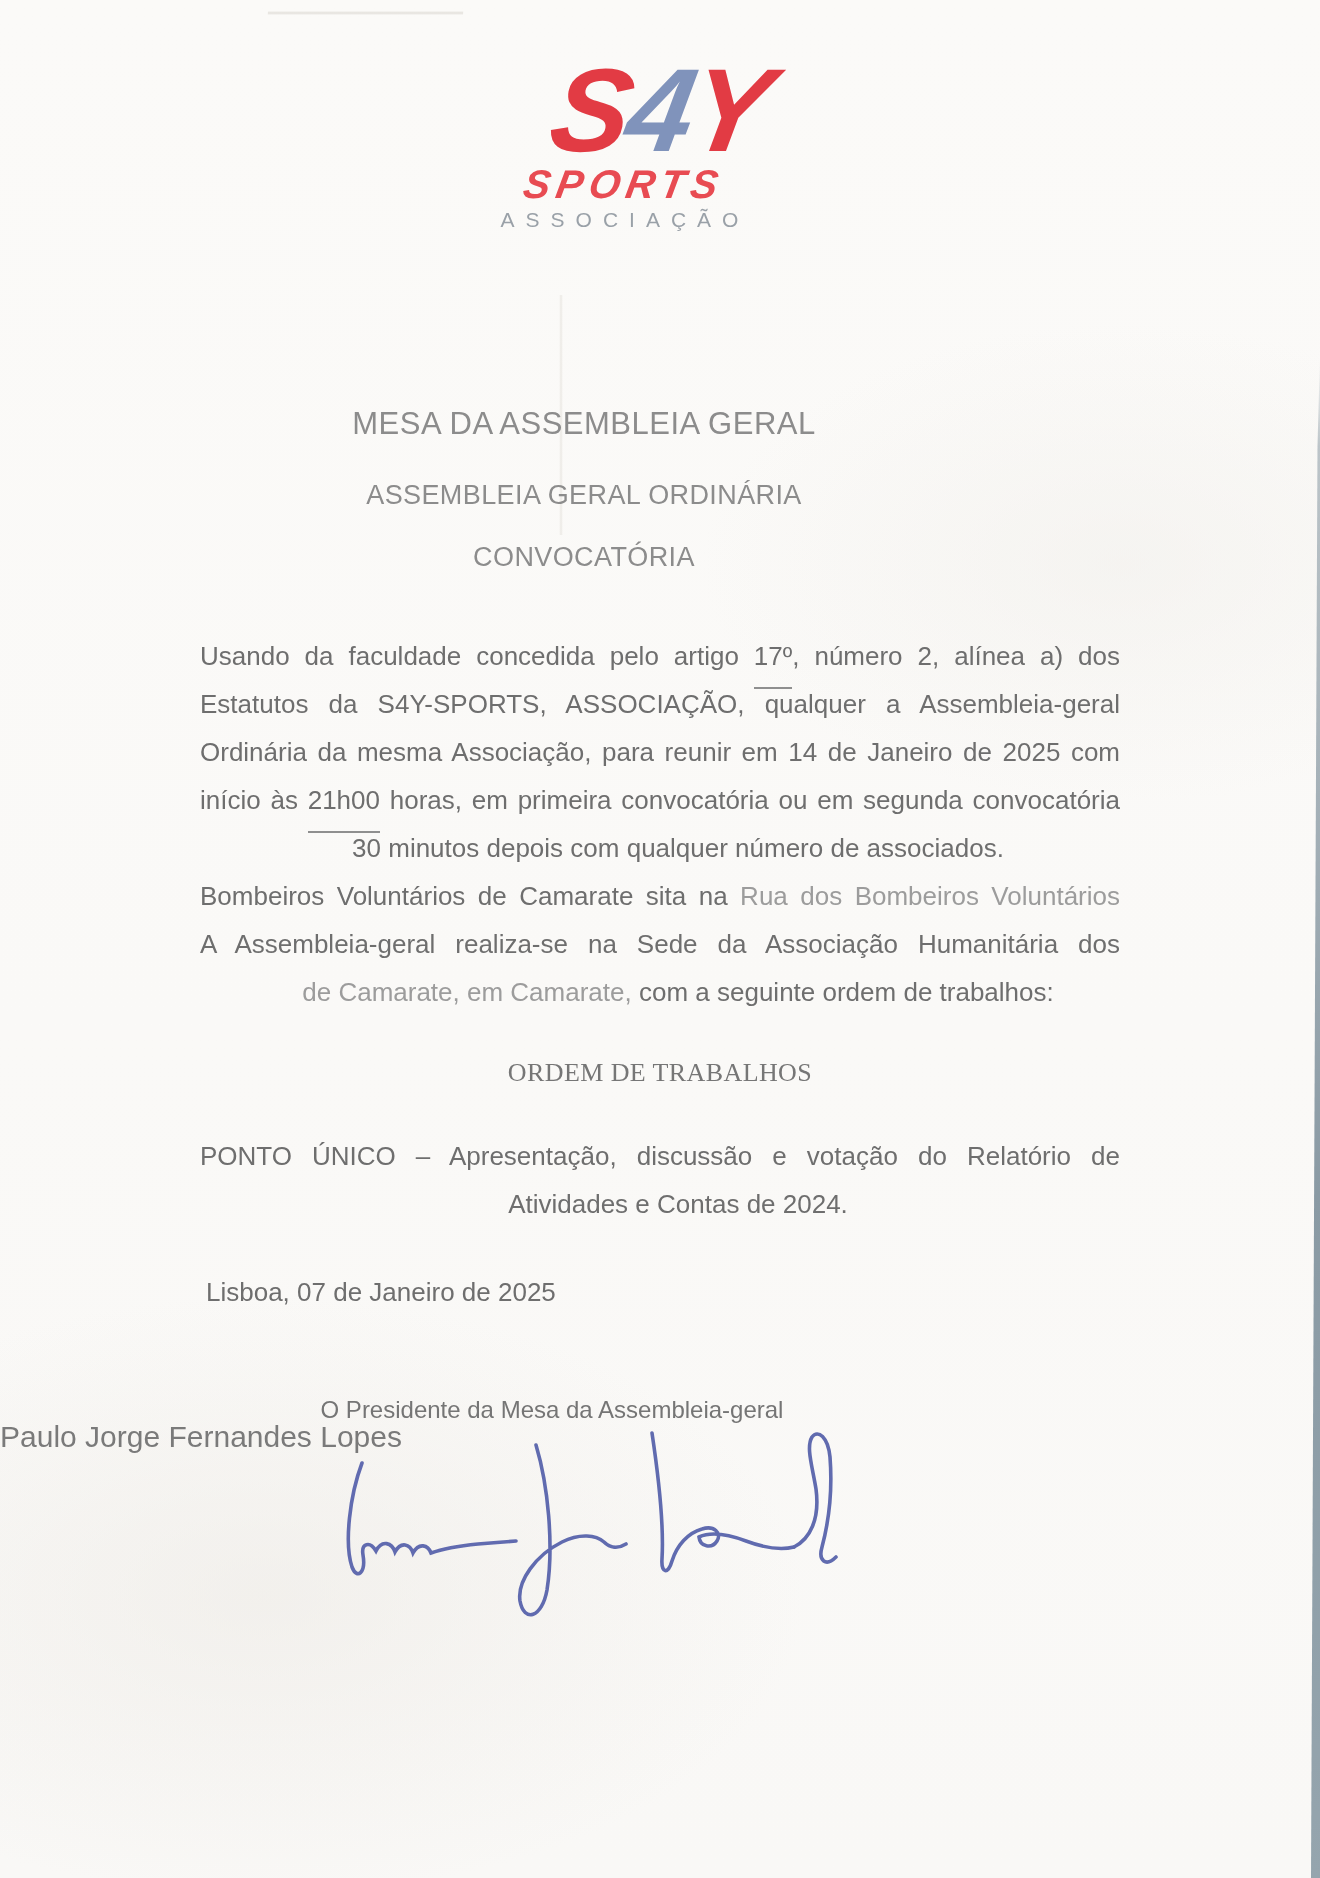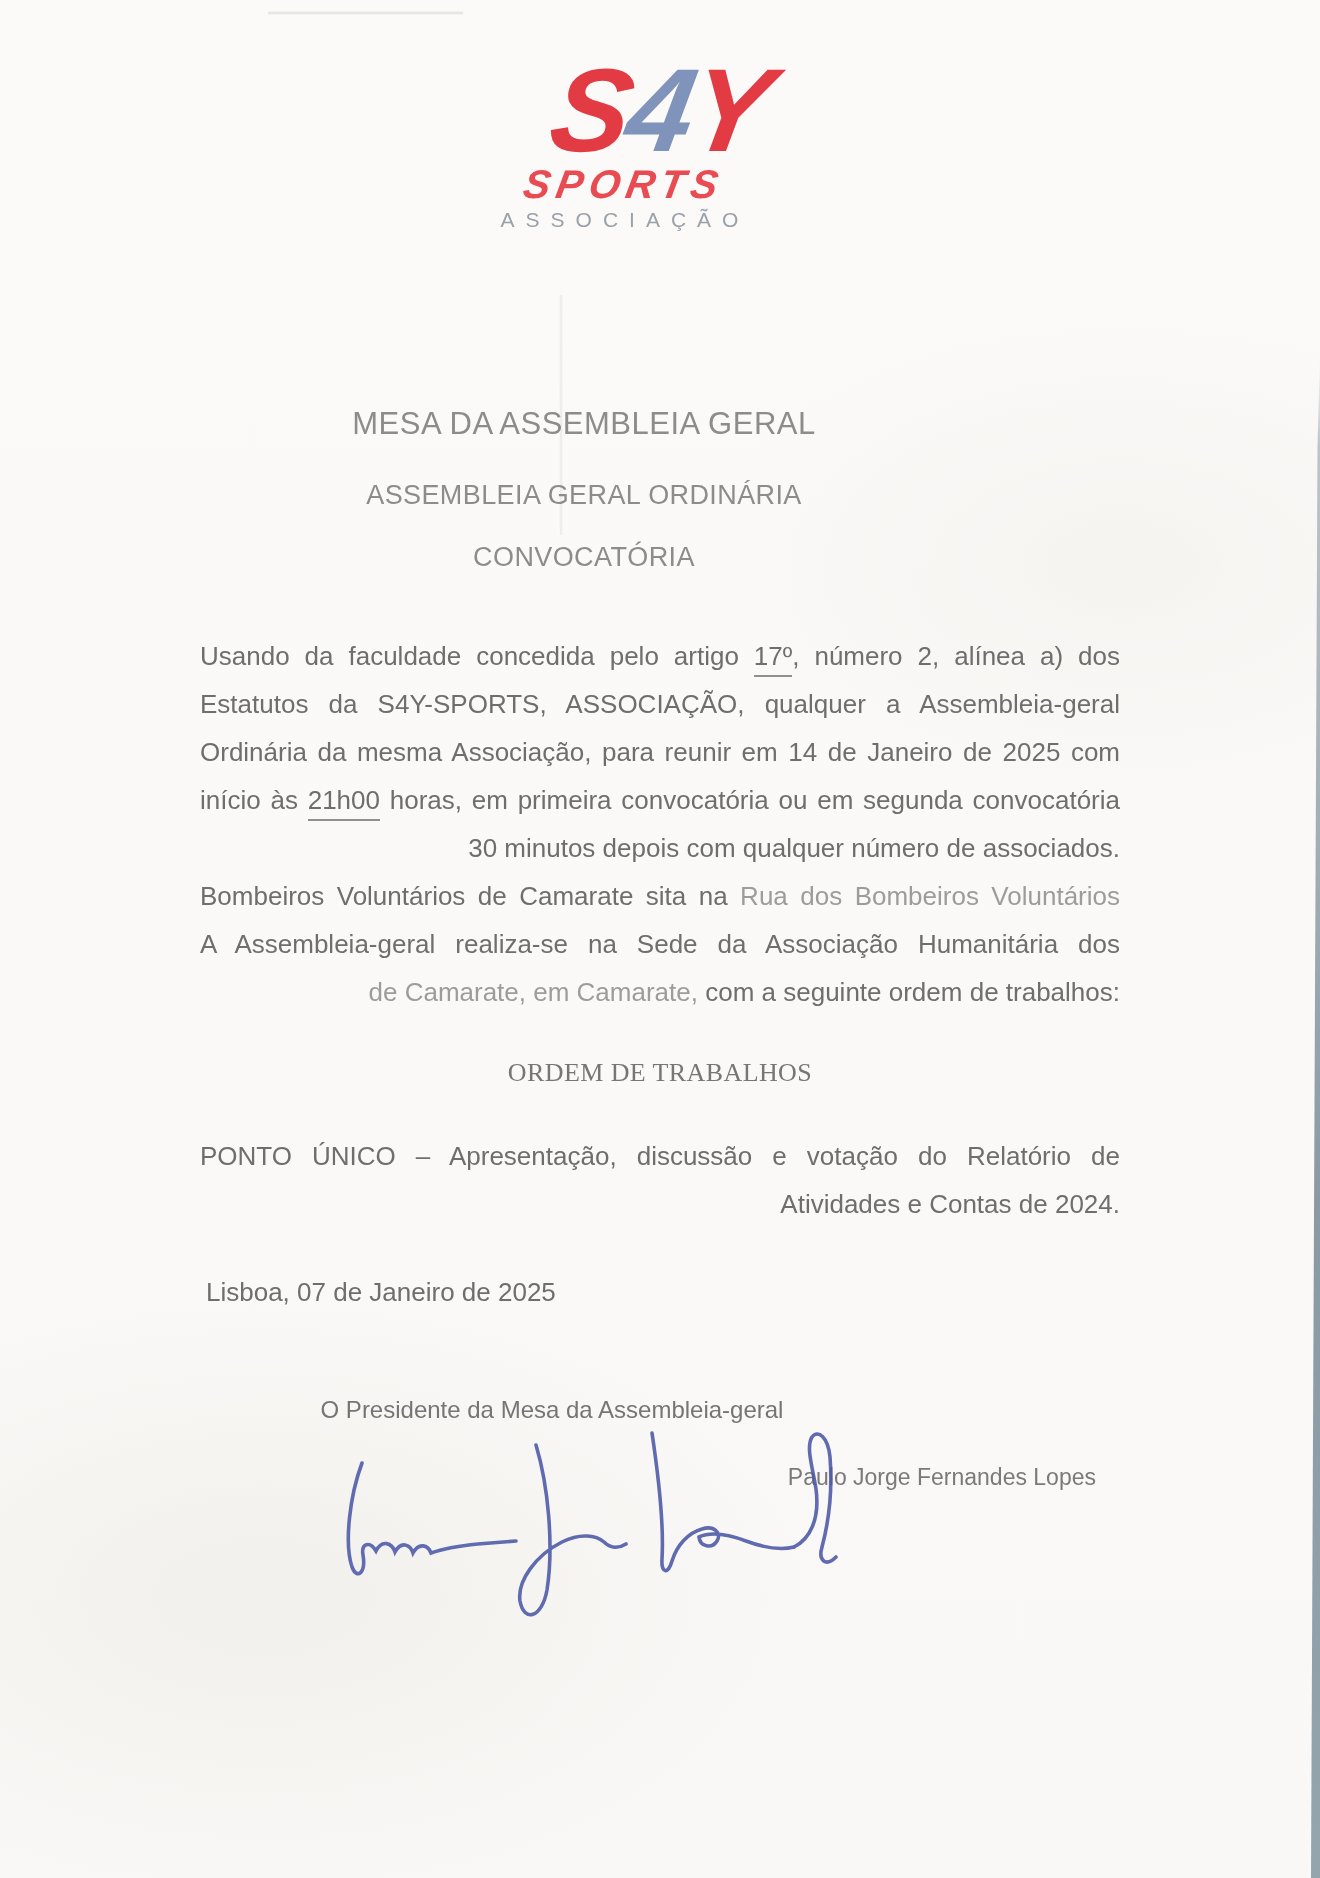--- a/index.html
+++ b/index.html
@@ -54,33 +54,33 @@
   }
   
   .h-title{position:absolute;left:0;width:1168px;text-align:center;color:#8c8c8c;}
   .h1{top:406px;font-size:31px;letter-spacing:.5px;}
   .h2{top:480px;font-size:27px;letter-spacing:.4px;}
   .h3{top:542px;font-size:27px;letter-spacing:.4px;}
   
   .bodyblock{position:absolute;left:200px;top:632px;width:920px;
     font-size:26px;line-height:48px;color:#6e6e6e;}
   .jline{text-align:justify;text-align-last:justify;height:48px;white-space:nowrap0;}
-  .lastline{text-align:right;height:48px;margin-left:36px;}
+  .lastline{text-align:center;height:48px;margin-left:36px;}
   .faded{color:#9c9c9c;}
-  .u{border-bottom:2px solid #8f8f8f;padding-bottom:4px;}
+  .u{border-bottom:2px solid #8f8f8f;padding-bottom:16px;}
   .agenda-h{position:absolute;left:0;top:1058px;width:1320px;text-align:center;
     font-size:26px;color:#767676;letter-spacing:.4px;font-family:Liberation Serif, serif;}
   .agendablock{position:absolute;left:200px;top:1132px;width:920px;
     font-size:26px;line-height:48px;color:#6e6e6e;}
   .dateline{position:absolute;left:206px;top:1268px;width:920px;
     font-size:26px;line-height:48px;color:#6e6e6e;}
   .signer-title{position:absolute;left:0;top:1372px;width:1104px;text-align:center;
     font-size:24px;color:#757575;margin-top:24px;}
-  .signer-name{position:absolute;left:0;top:1420px;width:1096px;text-align:right;
-    font-size:23px;color:#7a7a7a;margin-top:44px;}
+  .signer-name{position:absolute;left:0;top:1420px;width:1096px;text-align:left;
+    font-size:30px;color:#7a7a7a;}
   .sig{position:absolute;left:300px;top:1425px;width:560px;height:220px;}
   .sig svg{display:block;width:560px;height:220px;}
 </style>
 </head>
 <body>
 
 <div class="page">
 
   <div class="crease-top"></div>
   <div class="crease-vert"></div>

